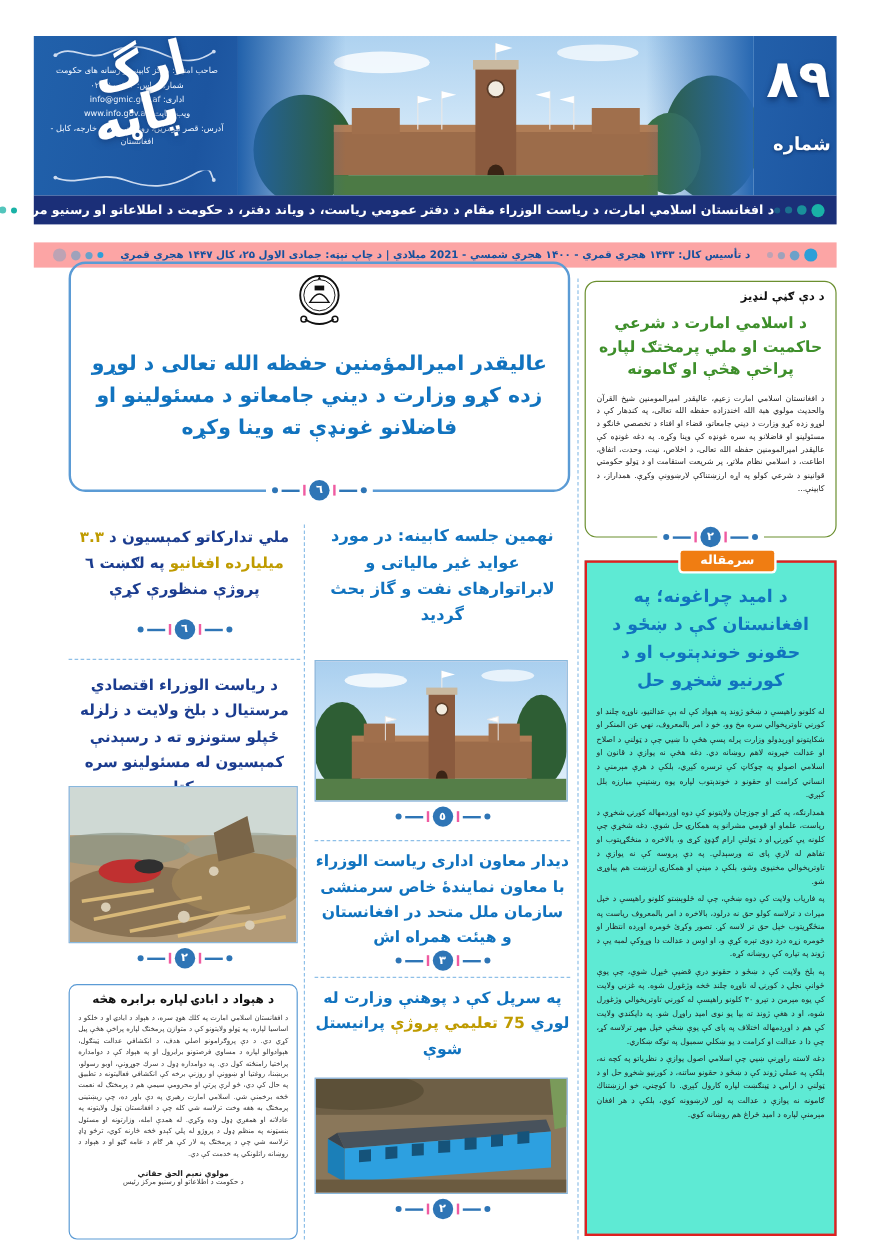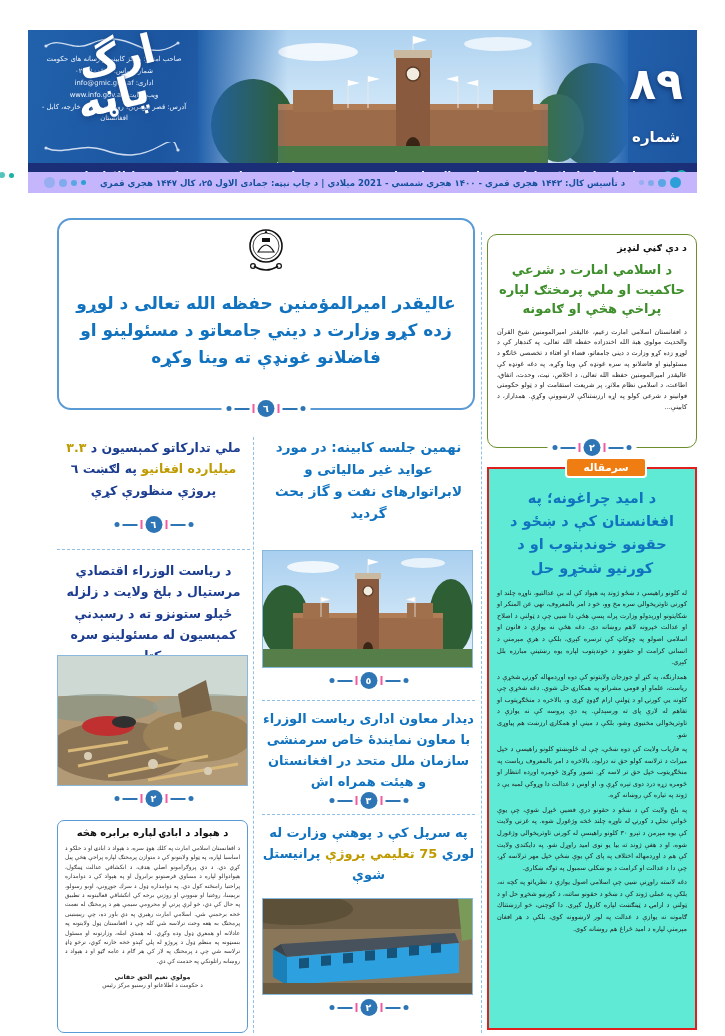--- a/index.html
+++ b/index.html
@@ -18,31 +18,31 @@
   .contact div{white-space:normal;}
   .flourish{left:14px;width:140px;height:14px;opacity:.9;}
   .palace-wrap{left:170px;top:0;width:430px;height:133px;}
   .masthead-title{
     left:28px;top:8px;width:130px;color:#ffffff;font-weight:bold;text-align:center;
     transform:rotate(-14deg);text-shadow:0 2px 6px rgba(20,60,120,.65), 0 0 2px rgba(30,80,150,.9);
     line-height:.92;
   }
   .masthead-title .l1{font-size:40px;display:block;letter-spacing:2px;}
   .masthead-title .l2{font-size:42px;display:block;margin-right:26px;}
-  .issue{left:592px;top:30px;width:72px;text-align:center;color:#fff;}
+  .issue{left:592px;top:13px;width:72px;color:#fff;}
   .issue .num{font-size:44px;font-weight:bold;text-shadow:0 2px 5px rgba(10,40,90,.8);line-height:1.1;}
   .issue .lbl{font-size:15px;font-weight:bold;margin-top:20px;text-shadow:0 1px 3px rgba(10,40,90,.8);}
   
   .org-strip{
     left:28px;top:163px;width:669px;height:24px;background:#1b2f78;
     display:flex;align-items:center;justify-content:space-between;padding:0 10px;box-sizing:border-box;
   }
   .org-strip .txt{color:#ffffff;font-size:10.5px;font-weight:bold;white-space:nowrap;}
   .date-strip{
-    left:28px;top:172px;width:669px;height:21px;background:#c4b5fd;
+    left:28px;top:202px;width:669px;height:21px;background:#fca5a5;
     display:flex;align-items:center;justify-content:center;gap:14px;
   }
   .date-strip .txt{color:#15509d;font-size:8.6px;font-weight:bold;white-space:nowrap;}
   .dots{display:flex;align-items:center;gap:4px;}
   .dots i{display:block;border-radius:50%;}
   .dots.teal i{background:#19b2a6;}
   .dots.teal i:nth-child(2){opacity:.75;} .dots.teal i:nth-child(3){opacity:.5;} .dots.teal i:nth-child(4){opacity:.35;}
   .dots.blue i{background:#2d9fd8;}
   .dots.blue i:nth-child(2){opacity:.7;} .dots.blue i:nth-child(3){opacity:.45;} .dots.blue i:nth-child(4){opacity:.3;}
   .d1{width:11px;height:11px;} .d2{width:8px;height:8px;} .d3{width:6px;height:6px;} .d4{width:5px;height:5px;}

